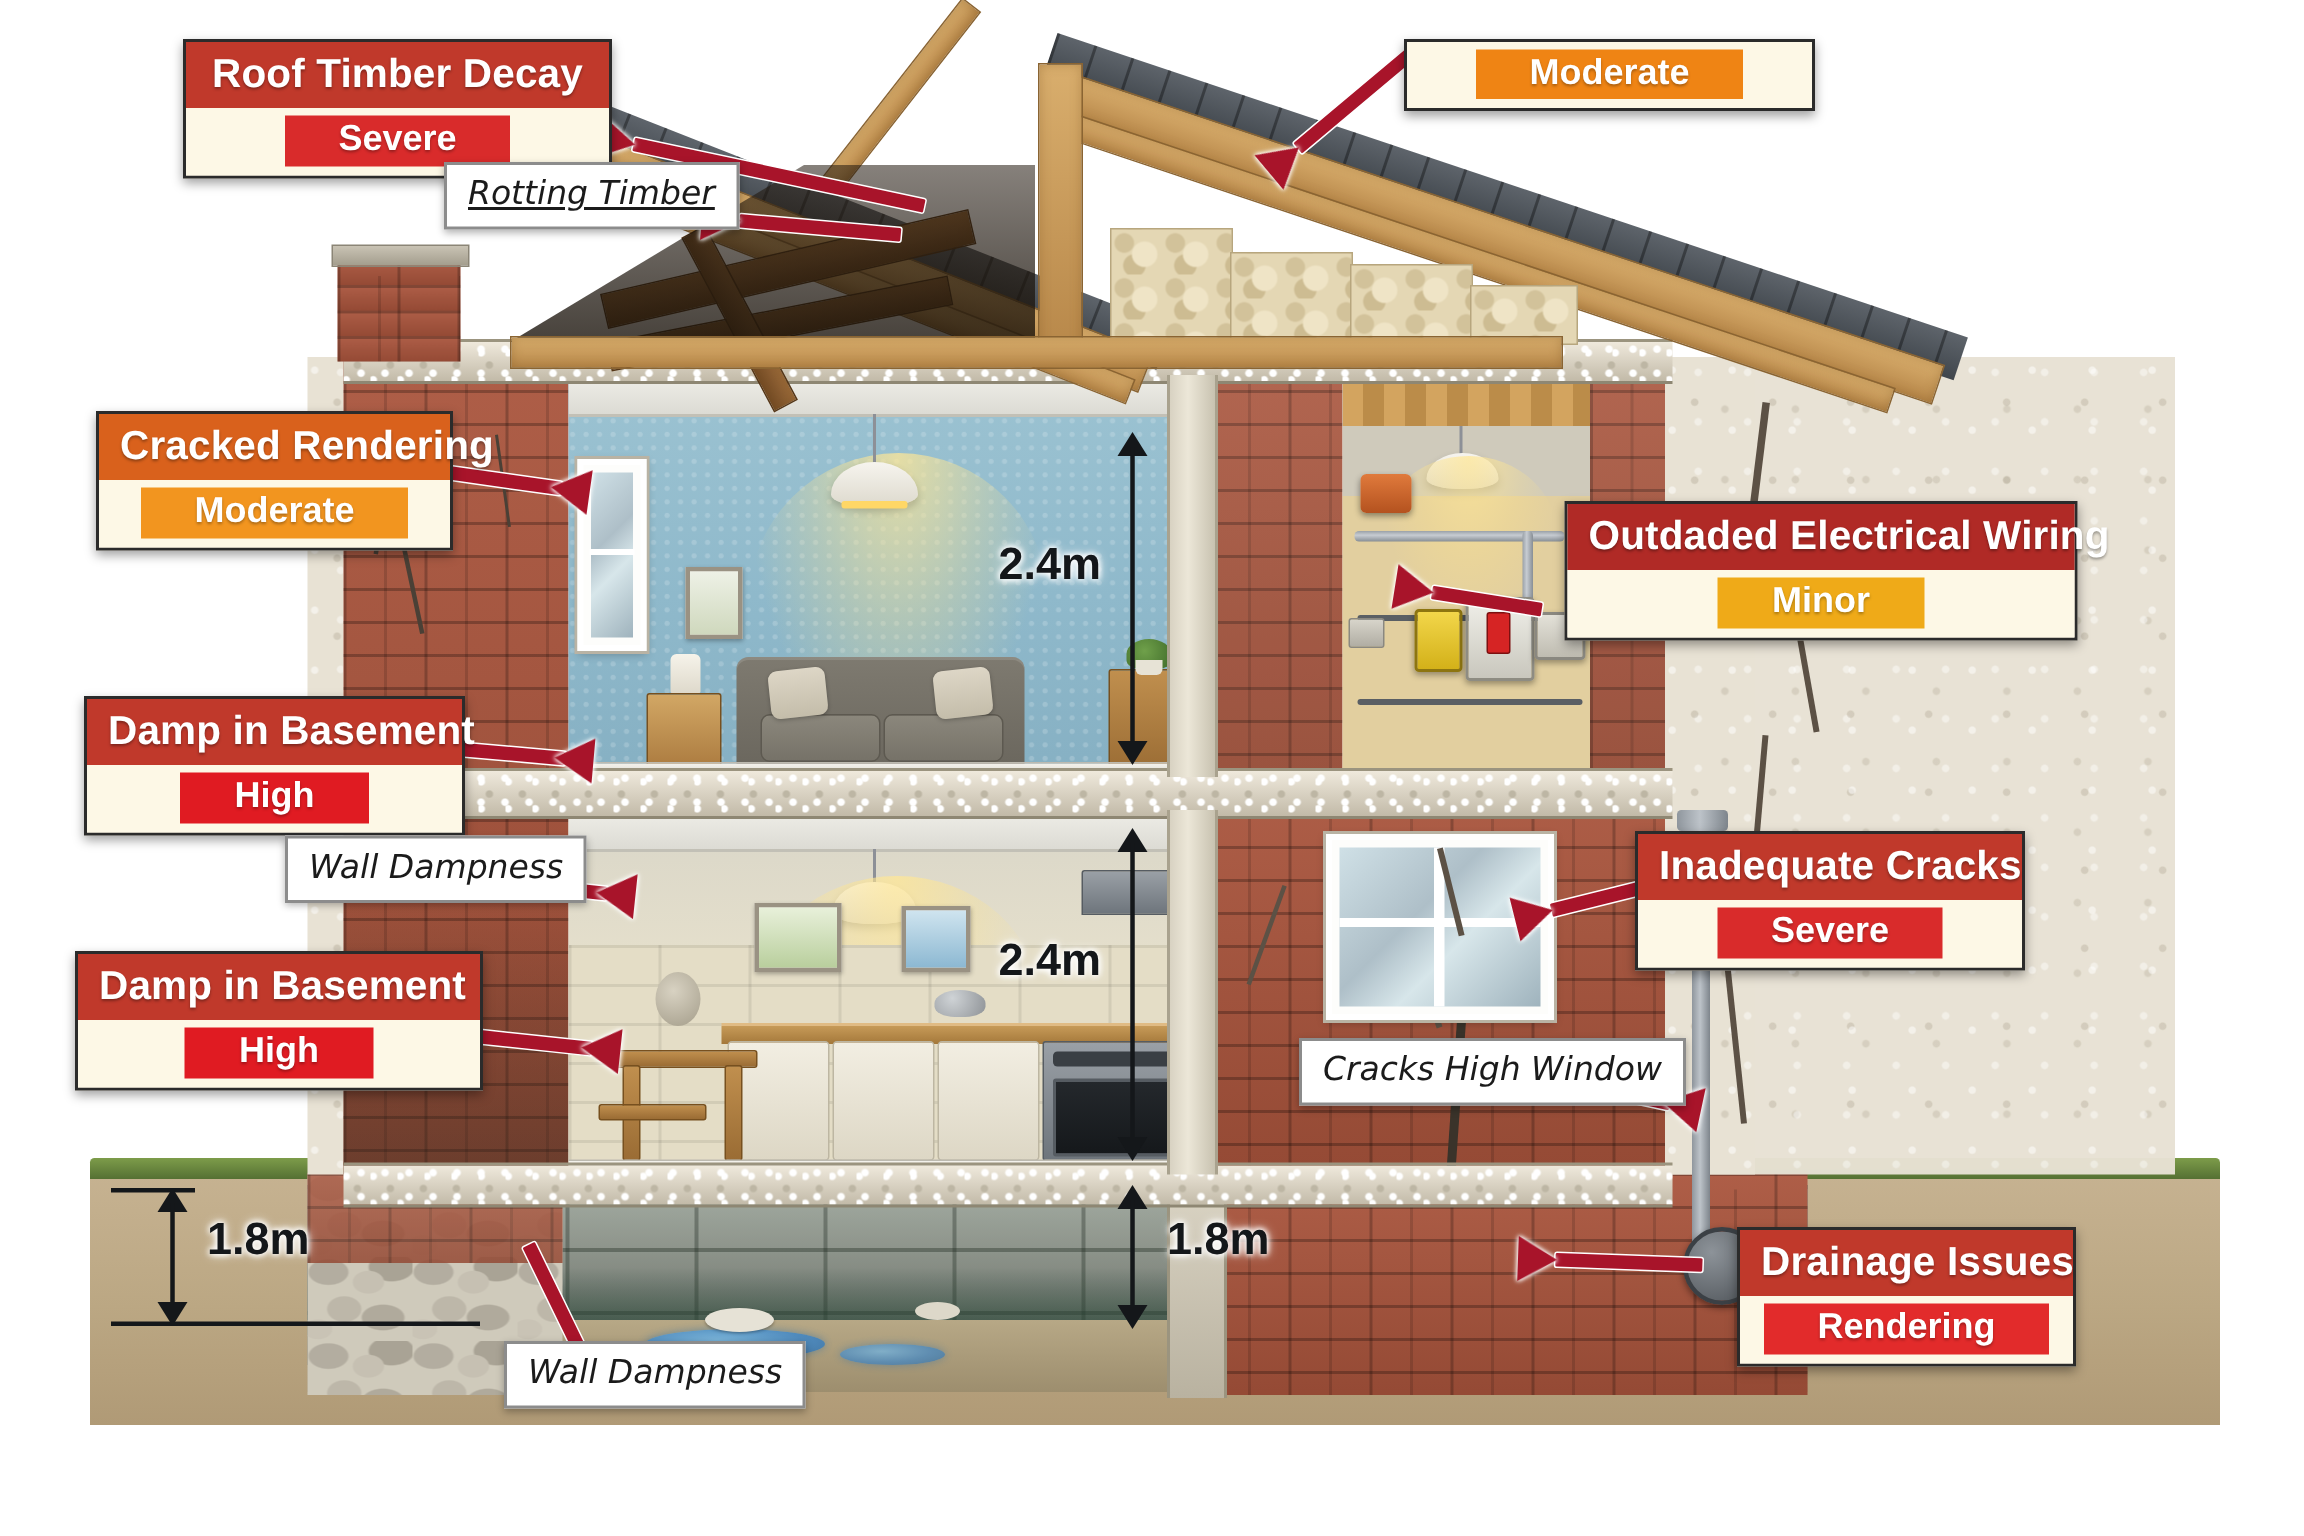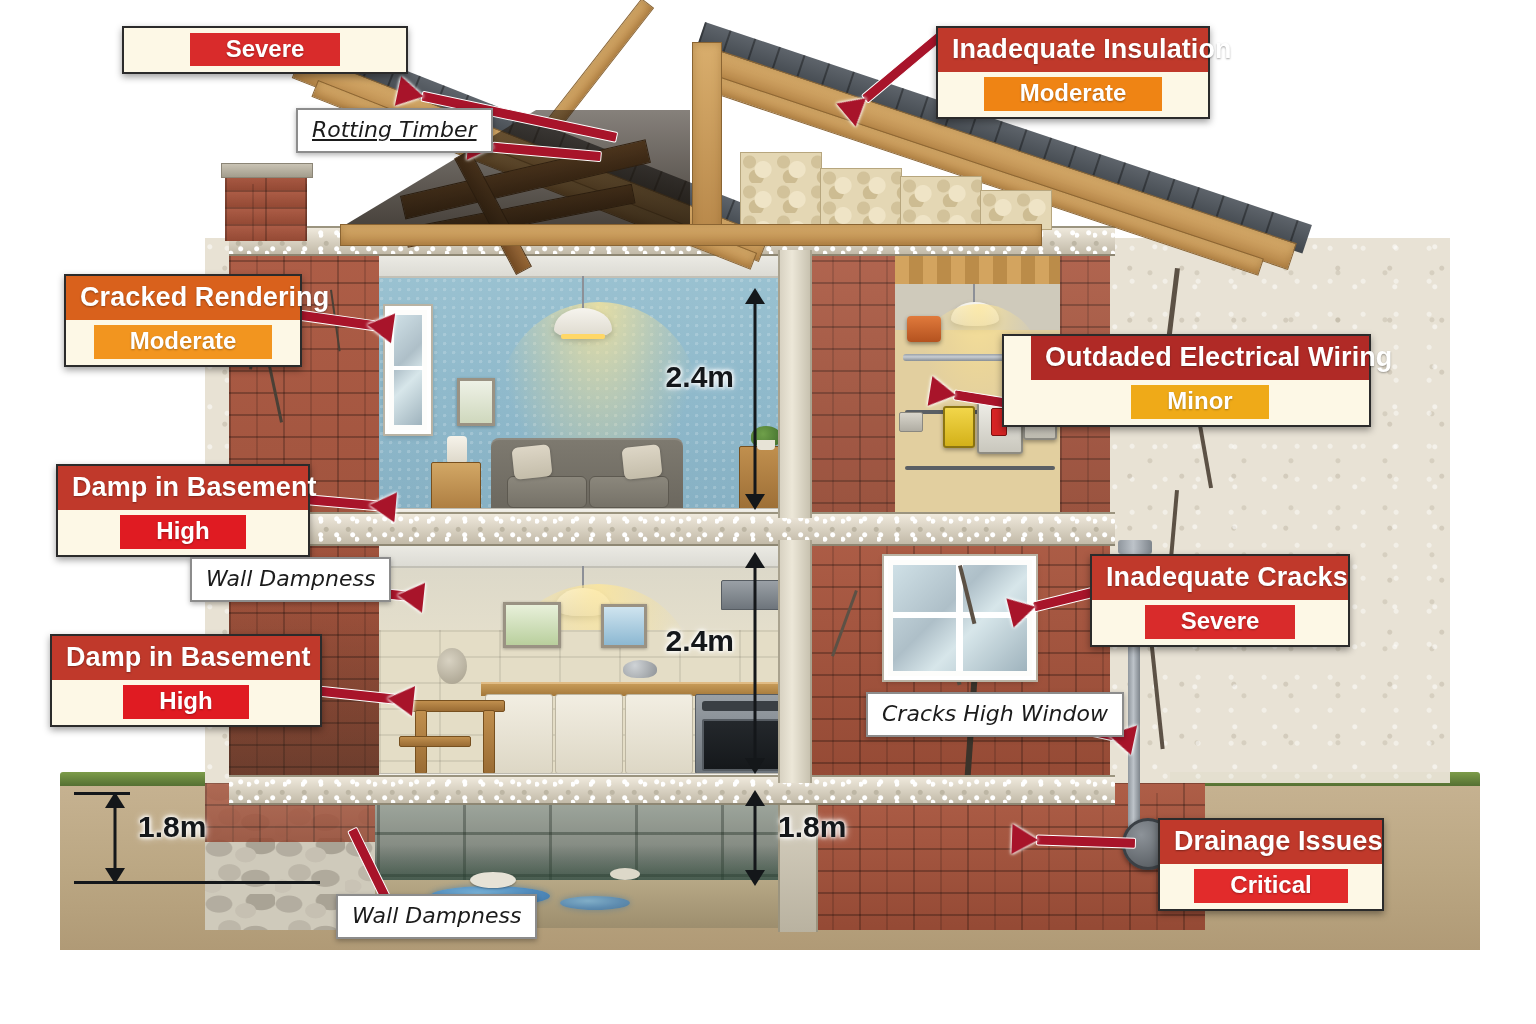--- a/index.html
+++ b/index.html
@@ -565,27 +565,27 @@
     <div class="shaft" style="left:0;width:70px;"></div>
     <div class="head" style="left:66px;"></div>
   </div>
 
   <div class="ptr rev" style="left:1012px;top:824px;width:122px;height:30px;transform:rotate(2deg);">
     <div class="shaft" style="left:24px;width:98px;"></div>
     <div class="head" style="left:0;"></div>
   </div>
 
   <div class="issue" style="left:122px;top:26px;width:282px;">
+    <div class="hdr" style="background:#c0392b;">Roof Timber Decay</div>
     <div class="sevrow">
       <div class="sev" style="background:#d92b2b;">Severe</div>
     </div>
   </div>
 
   <div class="issue" style="left:936px;top:26px;width:270px;">
-    <div class="hdr" style="background:#c0392b;">Inadequate Insulation</div>
     <div class="sevrow">
       <div class="sev" style="background:#ef8414;">Moderate</div>
     </div>
   </div>
 
   <div class="issue" style="left:64px;top:274px;width:234px;">
     <div class="hdr" style="background:#d9611c;">Cracked Rendering</div>
     <div class="sevrow">
       <div class="sev" style="background:#f2951f;">Moderate</div>
     </div>
@@ -598,38 +598,38 @@
     </div>
   </div>
 
   <div class="issue" style="left:50px;top:634px;width:268px;">
     <div class="hdr" style="background:#c0392b;">Damp in Basement</div>
     <div class="sevrow">
       <div class="sev" style="background:#e01b22;">High</div>
     </div>
   </div>
 
-  <div class="issue" style="left:1002px;top:334px;width:338px;padding-left:27px;">
+  <div class="issue" style="left:1043px;top:334px;width:338px;">
     <div class="hdr" style="background:#b02a26;">Outdaded Electrical Wiring</div>
     <div class="sevrow">
       <div class="sev" style="background:#efaa18;">Minor</div>
     </div>
   </div>
 
   <div class="issue" style="left:1090px;top:554px;width:256px;">
     <div class="hdr" style="background:#c0392b;">Inadequate Cracks</div>
     <div class="sevrow">
       <div class="sev" style="background:#d92b2b;">Severe</div>
     </div>
   </div>
 
   <div class="issue" style="left:1158px;top:818px;width:222px;">
     <div class="hdr" style="background:#c0392b;">Drainage Issues</div>
     <div class="sevrow">
-      <div class="sev" style="background:#e22b2b;">Critical</div>
+      <div class="sev" style="background:#e22b2b;">Rendering</div>
     </div>
   </div>
 
   <div class="callout" style="left:296px;top:108px;text-decoration:underline;">Rotting Timber</div>
   <div class="callout" style="left:190px;top:557px;">Wall Dampness</div>
   <div class="callout" style="left:866px;top:692px;">Cracks High Window</div>
   <div class="callout" style="left:336px;top:894px;">Wall Dampness</div>
 
 </div>
 

